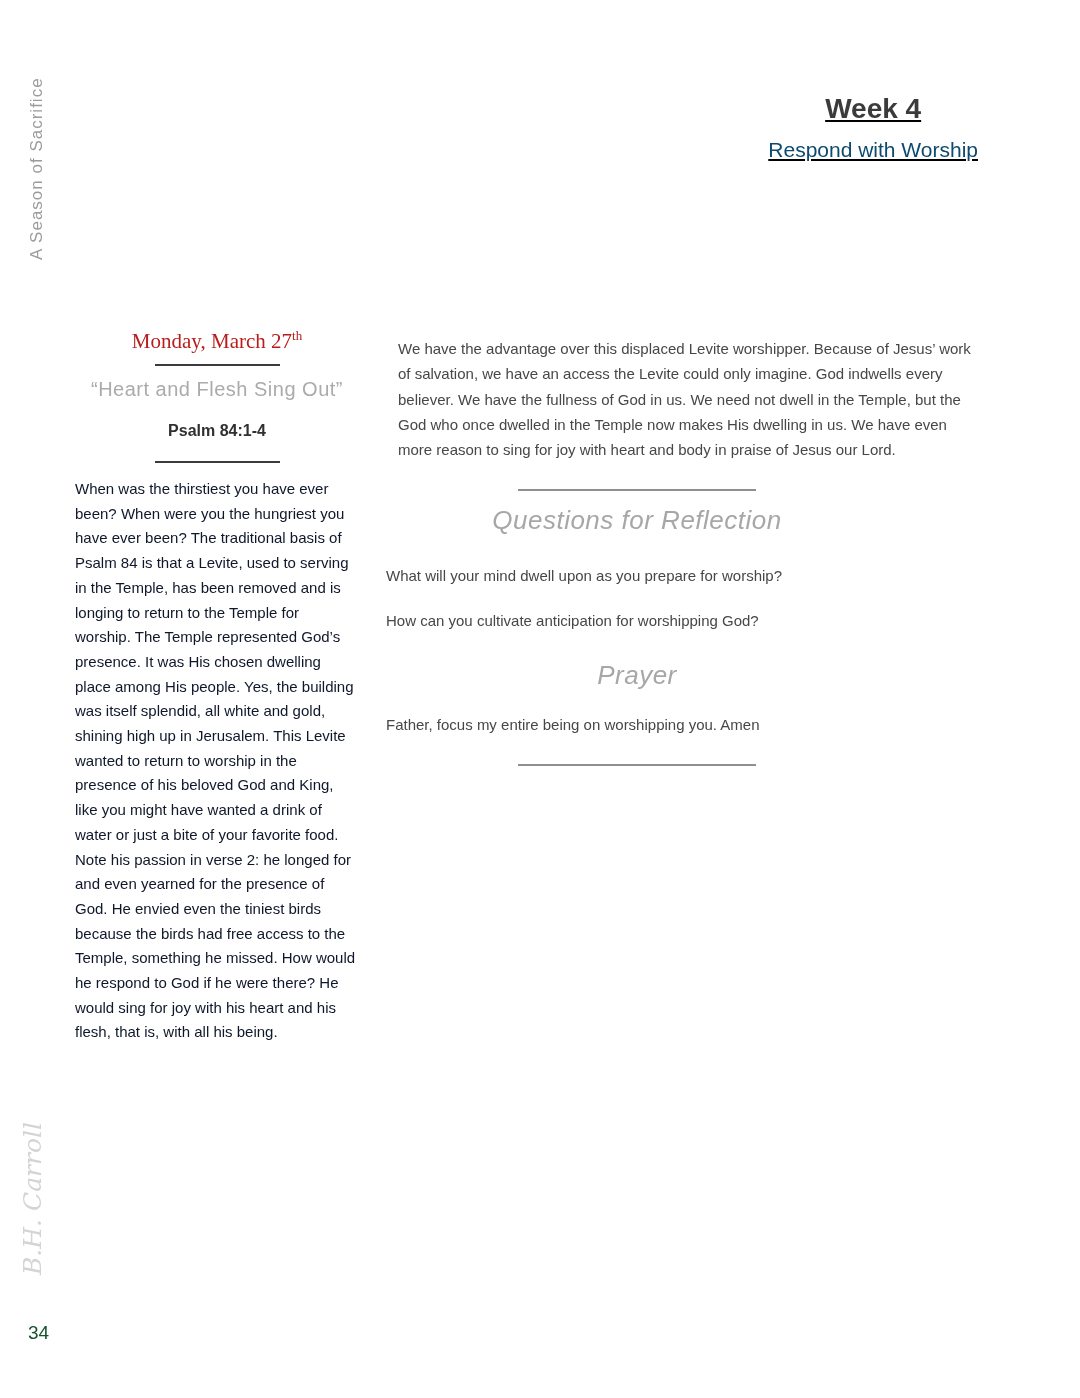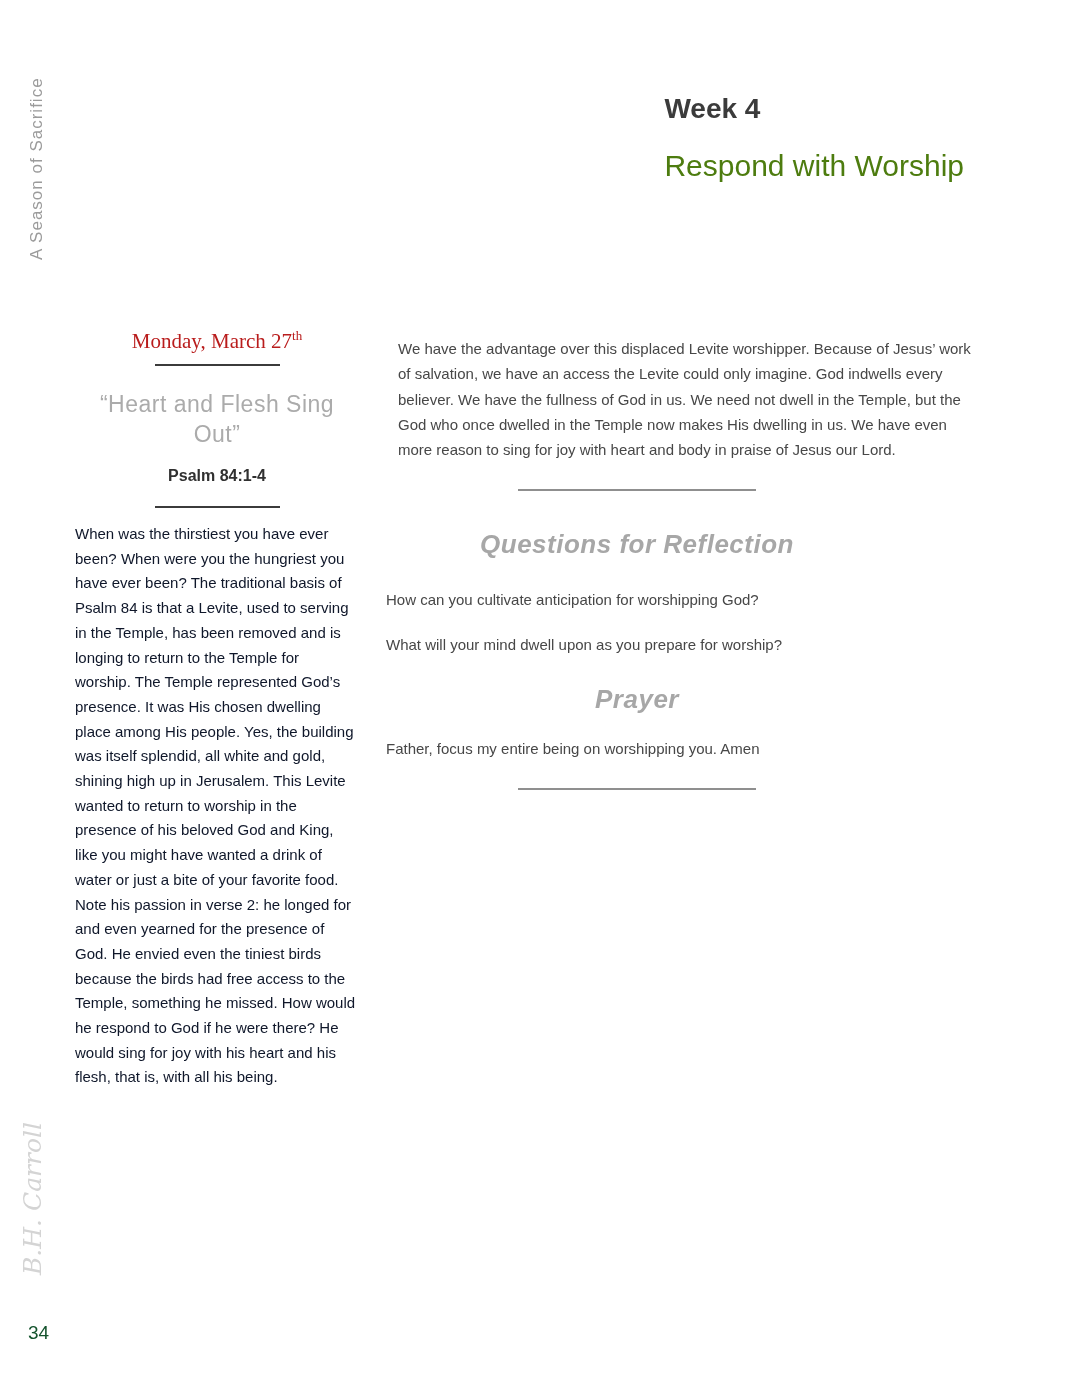--- a/index.html
+++ b/index.html
@@ -27,34 +27,35 @@
     font-size: 17px;
     letter-spacing: 1px;
     color: #9b9b9b;
     white-space: nowrap;
   }
 
   
   .week-header {
     position: absolute;
     top: 94px;
-    right: 116px;
-    text-align: left;
+    right: 102px;
+    text-align: center;
+    text-decoration: underline;
   }
   .week-title {
     font-size: 28px;
     font-weight: bold;
     color: #3b3b3b;
     line-height: 1.1;
   }
   .week-subtitle {
-    font-size: 30px;
+    font-size: 21px;
     font-weight: normal;
-    color: #4d7c0f;
-    margin-top: 24px;
+    color: #0c4a6e;
+    margin-top: 13px;
     line-height: 1.1;
   }
 
   
   .left-col {
     position: absolute;
     left: 75px;
     top: 322px;
     width: 284px;
     text-align: center;
@@ -74,22 +75,22 @@
   }
   .rule.dark {
     width: 125px;
     background: #3b3b3b;
     margin: 9px auto 0;
   }
   .rule.dark.second {
     margin-top: 20px;
   }
   .devotion-title {
-    margin-top: 23px;
-    font-size: 23px;
+    margin-top: 8px;
+    font-size: 20px;
     font-weight: normal;
     color: #ababab;
     line-height: 30px;
     letter-spacing: 0.5px;
   }
   .scripture-ref {
     margin-top: 17px;
     font-size: 16px;
     font-weight: bold;
     color: #303030;
@@ -125,24 +126,24 @@
     background: #8f8f8f;
     margin: 0 auto;
   }
   .rule.gray.top {
     margin-top: 27px;
   }
   .rule.gray.bottom {
     margin-top: 29px;
   }
   .gray-heading {
-    margin: 36px 0 0;
+    margin: 12px 0 0;
     font-size: 26px;
     font-style: italic;
-    font-weight: 700;
+    font-weight: 400;
     color: #a7a7a7;
     text-align: center;
     line-height: 34px;
     letter-spacing: 0.5px;
   }
   .gray-heading.prayer-heading {
     margin-top: 27px;
   }
   .question-text {
     margin: 28px 0 0;
@@ -210,23 +211,23 @@
   </section>
 
   <section class="right-col">
     <p class="intro-text">We have the advantage over this displaced Levite worshipper. Because of Jesus’ work of salvation, we have an access the Levite could only imagine. God indwells every believer. We have the fullness of God in us. We need not dwell in the Temple, but the God who once dwelled in the Temple now makes His dwelling in us. We have even more reason to sing for joy with heart and body in praise of Jesus our Lord.</p>
 
     <div class="center-block">
       <div class="rule gray top"></div>
       <h2 class="gray-heading">Questions for Reflection</h2>
     </div>
 
+    <p class="question-text">What will your mind dwell upon as you prepare for worship?</p>
+
     <p class="question-text">How can you cultivate anticipation for worshipping God?</p>
-
-    <p class="question-text">What will your mind dwell upon as you prepare for worship?</p>
 
     <div class="center-block">
       <h2 class="gray-heading prayer-heading">Prayer</h2>
     </div>
 
     <p class="prayer-text">Father, focus my entire being on worshipping you. Amen</p>
 
     <div class="center-block">
       <div class="rule gray bottom"></div>
     </div>

